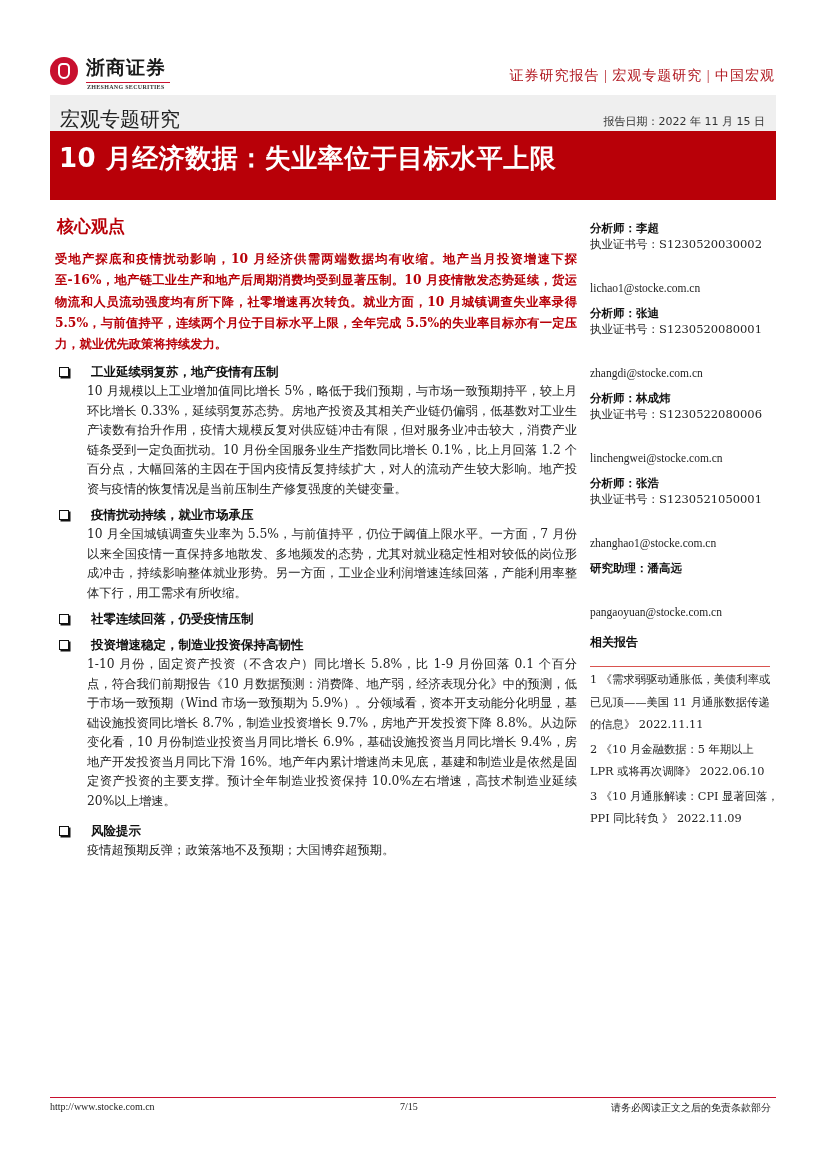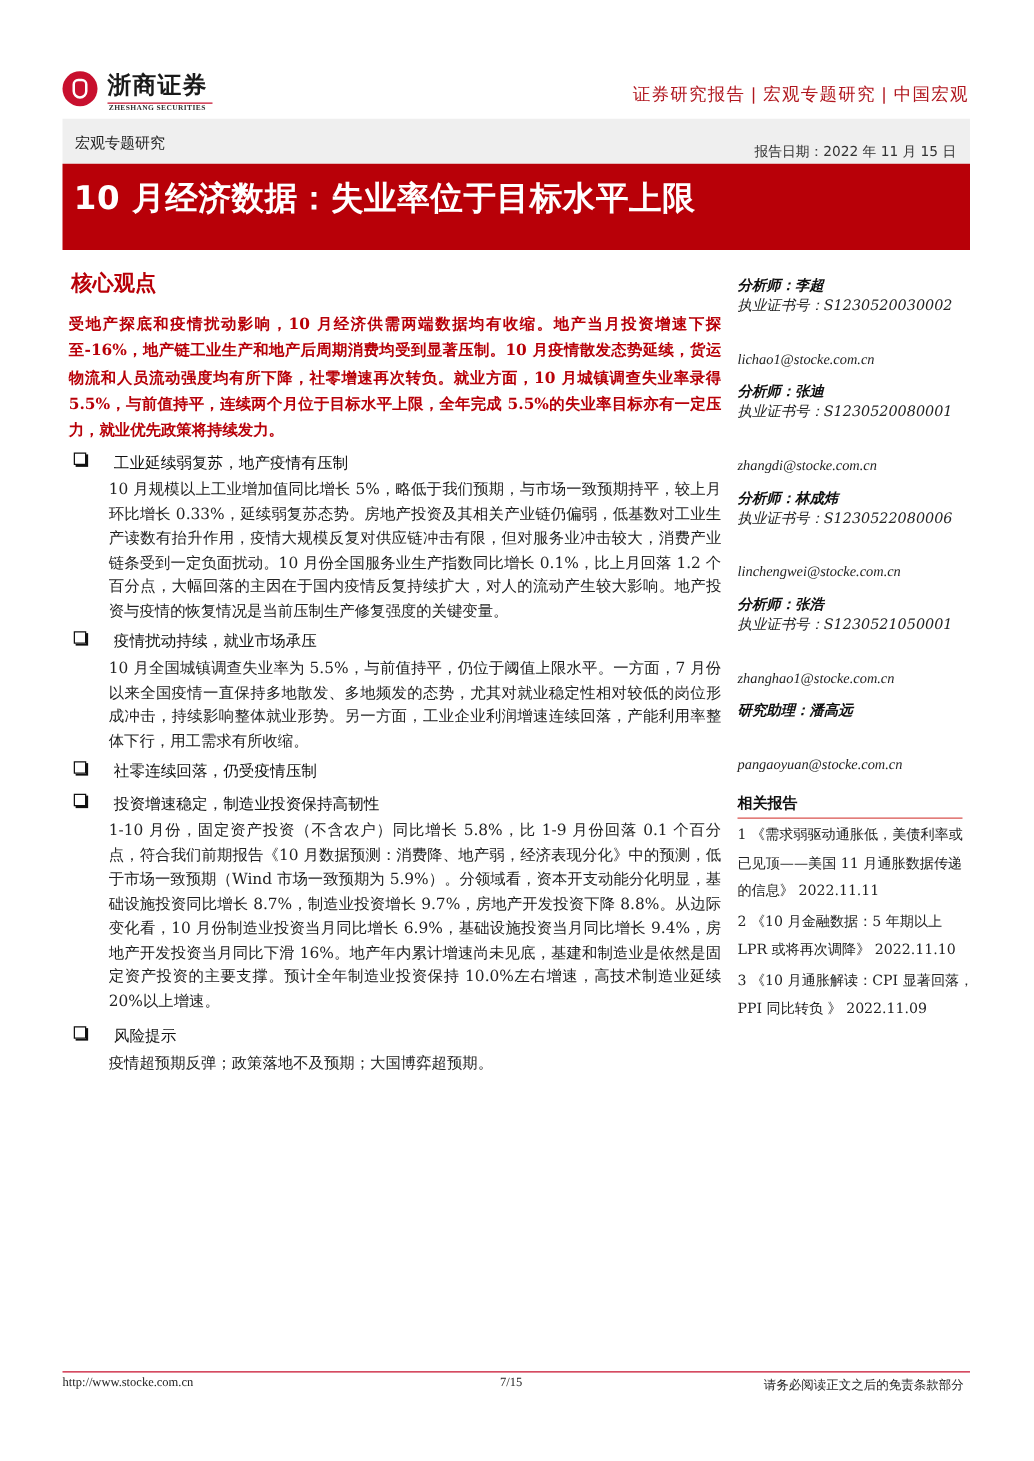--- a/index.html
+++ b/index.html
@@ -10,49 +10,49 @@
     .logo-mark { position: absolute; left: 0; top: 2px; width: 28px; height: 28px; border-radius: 50%;
                  background: #c8102e; }
     .logo-mark::before { content: ""; position: absolute; left: 8px; top: 6px; width: 12px; height: 16px;
                  border: 2px solid #fff; border-radius: 6px 6px 8px 8px; box-sizing: border-box; }
     .logo-cn { position: absolute; left: 36px; top: 0px; font-family: "DejaVu Sans", sans-serif;
                font-weight: bold; font-size: 19px; color: #1a1a1a; letter-spacing: 1px; }
     .logo-line { position: absolute; left: 36px; top: 27px; width: 84px; height: 1px; background: #c8102e; }
     .logo-en { position: absolute; left: 37px; top: 29px; font-family: "Liberation Serif", serif;
                font-size: 6px; font-weight: bold; color: #333; letter-spacing: 0.3px; }
 
-    .top-tags { position: absolute; right: 52px; top: 67px; font-family: Liberation Sans, sans-serif;
+    .top-tags { position: absolute; right: 52px; top: 67px; font-family: Liberation Serif, serif;
                 font-size: 14px; color: #b0161e; letter-spacing: 1px; }
 
     .gray-band { position: absolute; left: 50px; top: 95px; width: 726px; height: 36px; background: #efefef; }
-    .report-type { position: absolute; left: 60px; top: 106px; font-size: 12px; color: #222; }
+    .report-type { position: absolute; left: 60px; top: 106px; font-size: 20px; color: #222; }
     .report-date { position: absolute; right: 62px; top: 114px; font-family: "DejaVu Sans", sans-serif;
                    font-size: 11px; color: #333; }
 
     .red-band { position: absolute; left: 50px; top: 131px; width: 726px; height: 69px; background: #b80008; }
     .title { position: absolute; left: 59px; top: 141px; font-family: "DejaVu Sans", sans-serif;
              font-weight: bold; font-size: 26px; color: #ffffff; letter-spacing: 0.5px; }
 
     .left { position: absolute; left: 55px; top: 215px; width: 522px; }
     .core-head { font-size: 17px; font-weight: bold; color: #b80008; margin: 0 0 10px 2px; }
     .core-p { font-size: 12.3px; font-weight: bold; color: #b80008; line-height: 21.3px; text-align: justify;
               margin: 0 0 0 0; text-indent: 0; }
     .core-p + .core-p { margin-top: 3px; }
 
     .sec { position: relative; margin-top: 6px; }
-    .sec-head { display: flex; align-items: flex-start; font-size: 12.5px; font-weight: normal; color: #111; height: 20px; }
+    .sec-head { display: flex; align-items: center; font-size: 12.5px; font-weight: bold; color: #111; height: 20px; }
     .bullet { display: inline-block; width: 8px; height: 8px; border: 1.5px solid #111; margin: 0 22px 0 4px;
               box-shadow: 1.5px 1.5px 0 #111; }
     .sec-body { margin-left: 32px; font-size: 12.3px; line-height: 19.5px; color: #222; text-align: justify; }
 
     .right { position: absolute; left: 590px; top: 220px; width: 190px; font-size: 11.5px; color: #222; }
-    .analyst { margin-bottom: 9px; line-height: 16px; font-style: italic; }
+    .analyst { margin-bottom: 9px; line-height: 16px; }
     .a-name { font-weight: bold; color: #111; }
     .a-email { font-family: "Liberation Serif", serif; margin-top: 28px; }
-    .rel-head { font-weight: bold; font-size: 12px; color: #111; padding-bottom: 3px;
+    .rel-head { font-weight: bold; font-size: 12px; color: #111; padding-bottom: 15px;
                 border-bottom: 1.5px solid #d9534f; margin-top: 14px; width: 180px; }
     .rel-item { line-height: 22.5px; font-size: 11.3px; margin-top: 2px; }
 
     .footer-line { position: absolute; left: 50px; top: 1097px; width: 726px; height: 1px; background: #c8102e; }
     .footer-left { position: absolute; left: 50px; top: 1101px; font-family: "Liberation Serif", serif; font-size: 10px; color: #222; }
     .footer-mid { position: absolute; left: 400px; top: 1101px; font-family: "Liberation Serif", serif; font-size: 10px; color: #222; }
     .footer-right { position: absolute; right: 56px; top: 1101px; font-size: 10px; color: #222; }
   </style>
 </head>
 <body>
@@ -134,20 +134,20 @@
     <div>执业证书号：S1230521050001</div>
     <div class="a-email">zhanghao1@stocke.com.cn</div>
   </div>
   <div class="analyst">
     <div class="a-name" style="margin-bottom:3px;">研究助理：潘高远</div>
     <div class="a-email">pangaoyuan@stocke.com.cn</div>
   </div>
 
   <div class="rel-head">相关报告</div>
   <div class="rel-item">1 《需求弱驱动通胀低，美债利率或已见顶——美国 11 月通胀数据传递的信息》 2022.11.11</div>
-  <div class="rel-item">2 《10 月金融数据：5 年期以上 LPR 或将再次调降》 2022.11.10</div>
+  <div class="rel-item">2 《10 月金融数据：5 年期以上 LPR 或将再次调降》 2022.06.10</div>
   <div class="rel-item">3 《10 月通胀解读：CPI 显著回落，PPI 同比转负 》 2022.11.09</div>
 </div>
 
 <div class="footer-line"></div>
 <div class="footer-left">http://www.stocke.com.cn</div>
 <div class="footer-mid">7/15</div>
 <div class="footer-right">请务必阅读正文之后的免责条款部分</div>
 
 </body></html>

